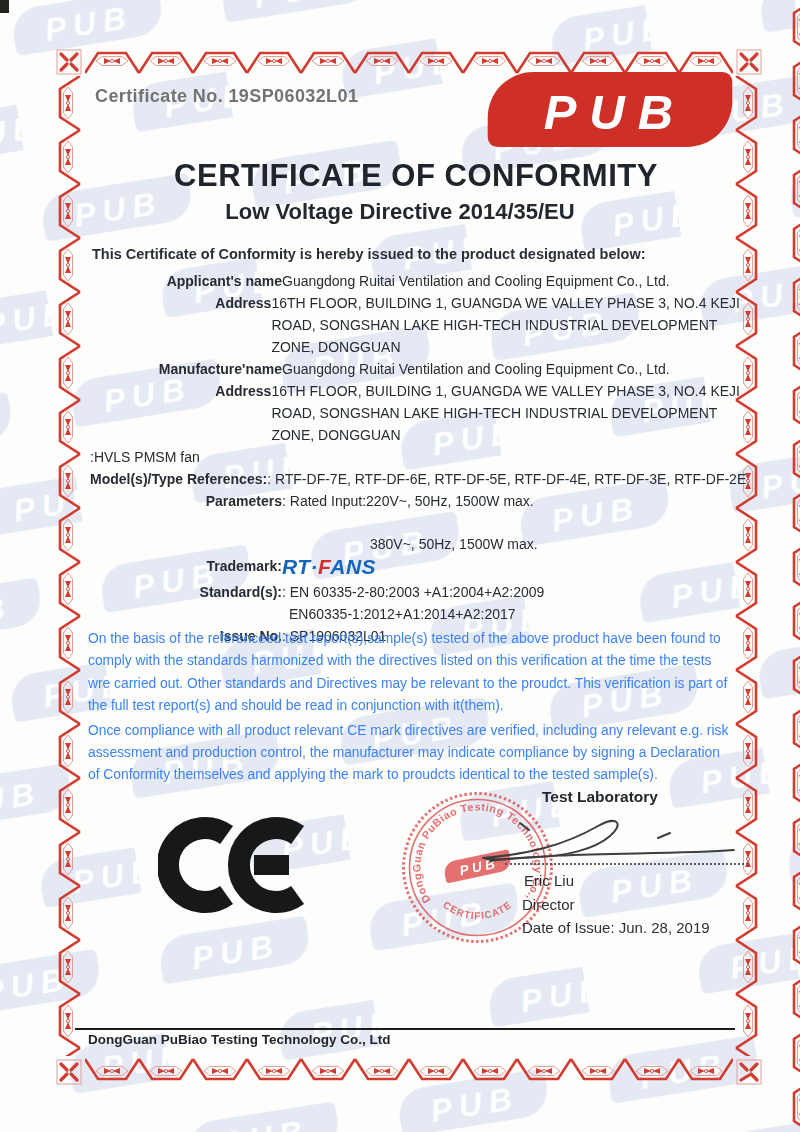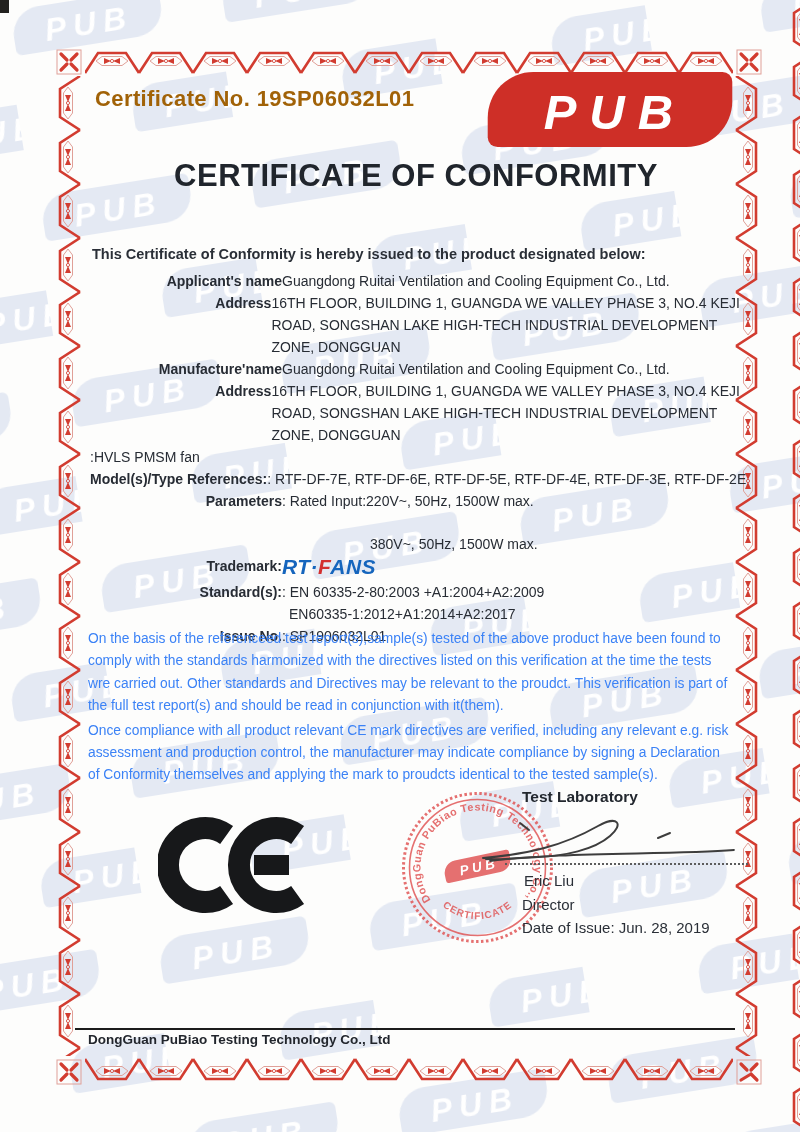--- a/index.html
+++ b/index.html
@@ -12,21 +12,21 @@
 
   
   .b-top{left:85px;top:46px;width:648px;height:30px;z-index:2;}
   .b-bottom{left:85px;top:1056px;width:648px;height:30px;z-index:2;transform:scaleY(-1);}
   .b-left{left:53px;top:76px;width:30px;height:980px;z-index:2;}
   .b-right{left:733px;top:76px;width:30px;height:980px;z-index:2;transform:scaleX(-1);}
   .b-edge{left:787px;top:0;width:13px;height:1132px;z-index:2;overflow:hidden;}
   .corner{width:32px;height:32px;z-index:2;}
 
   
-  .certno{left:95px;top:86px;font-size:22px;font-weight:bold;letter-spacing:.4px;color:#a16207;}
+  .certno{left:95px;top:86px;font-size:18px;font-weight:bold;letter-spacing:.4px;color:#737373;}
   .publogo{left:487px;top:72px;z-index:3;}
   .title{left:76px;top:158px;width:680px;text-align:center;font-size:31px;font-weight:bold;
          letter-spacing:.5px;color:#20252c;}
   .subtitle{left:60px;top:199px;width:680px;text-align:center;font-size:22px;font-weight:bold;color:#23282f;}
   .intro{left:92px;top:246px;font-size:14.5px;color:#2a2f37;font-weight:bold;}
 
   
   .fields{left:90px;top:270px;width:650px;font-size:14px;}
   .frow{display:flex;}
   .flabel{width:192px;font-weight:bold;line-height:22px;white-space:nowrap;text-align:right;}
@@ -36,21 +36,21 @@
   .ind-std{padding-left:7px;}
   .tmrow{height:26px;}
   .tm{font-style:italic;font-weight:bold;font-size:21px;letter-spacing:.5px;color:#1565bd;line-height:24px;}
   .tm .f{color:#d32f2f;}
 
   
   .paras{left:88px;top:628px;width:645px;font-size:13.8px;line-height:22.4px;color:#3b82f6;}
   .paras p{margin:0 0 2px 0;}
 
   
-  .lab-head{left:522px;top:788px;font-size:15.5px;font-weight:bold;color:#22272e;}
+  .lab-head{left:542px;top:788px;font-size:15.5px;font-weight:bold;color:#22272e;}
   .ce{left:158px;top:812px;}
   .stamp{left:400px;top:790px;opacity:.82;z-index:3;}
   .sig{left:468px;top:816px;z-index:4;}
   .dotline{left:505px;top:863px;width:243px;border-bottom:2px dotted #5c5c5c;z-index:3;}
   .signer{left:524px;top:872px;font-size:15px;color:#2a2f37;z-index:4;}
   .signer-title{left:522px;top:896px;font-size:15px;color:#2a2f37;}
   .issue-date{left:522px;top:919px;font-size:15px;color:#2a2f37;}
 
   
   .footrule{left:75px;top:1028px;width:660px;border-top:2px solid #1c1c1c;z-index:3;}
@@ -132,20 +132,21 @@
   </svg>
 
   <div class="abs certno content">Certificate No. 19SP06032L01</div>
 
   <svg class="abs publogo" width="246" height="75" viewBox="0 0 150 46">
     <path d="M28,0 H144 A6,6 0 0 1 150,6 V18 A28,28 0 0 1 122,46 H6 A6,6 0 0 1 0,40 V28 A28,28 0 0 1 28,0 Z" fill="#ce2f27"></path>
     <text x="78" y="35" text-anchor="middle" font-size="30" font-weight="bold" font-style="italic" letter-spacing="8" fill="#ffffff">PUB</text>
   </svg>
 
   <div class="abs title content">CERTIFICATE OF CONFORMITY</div>
+  <div class="abs subtitle content">Low Voltage Directive 2014/35/EU</div>
   <div class="abs intro content">This Certificate of Conformity is hereby issued to the product designated below:</div>
 
   <div class="abs fields content">
     <div class="frow">
       <div class="flabel">Applicant's name</div>
       <div class="fvalue">
           <div>Guangdong Ruitai Ventilation and Cooling Equipment Co., Ltd.</div>
         </div>
     </div>
     <div class="frow">

